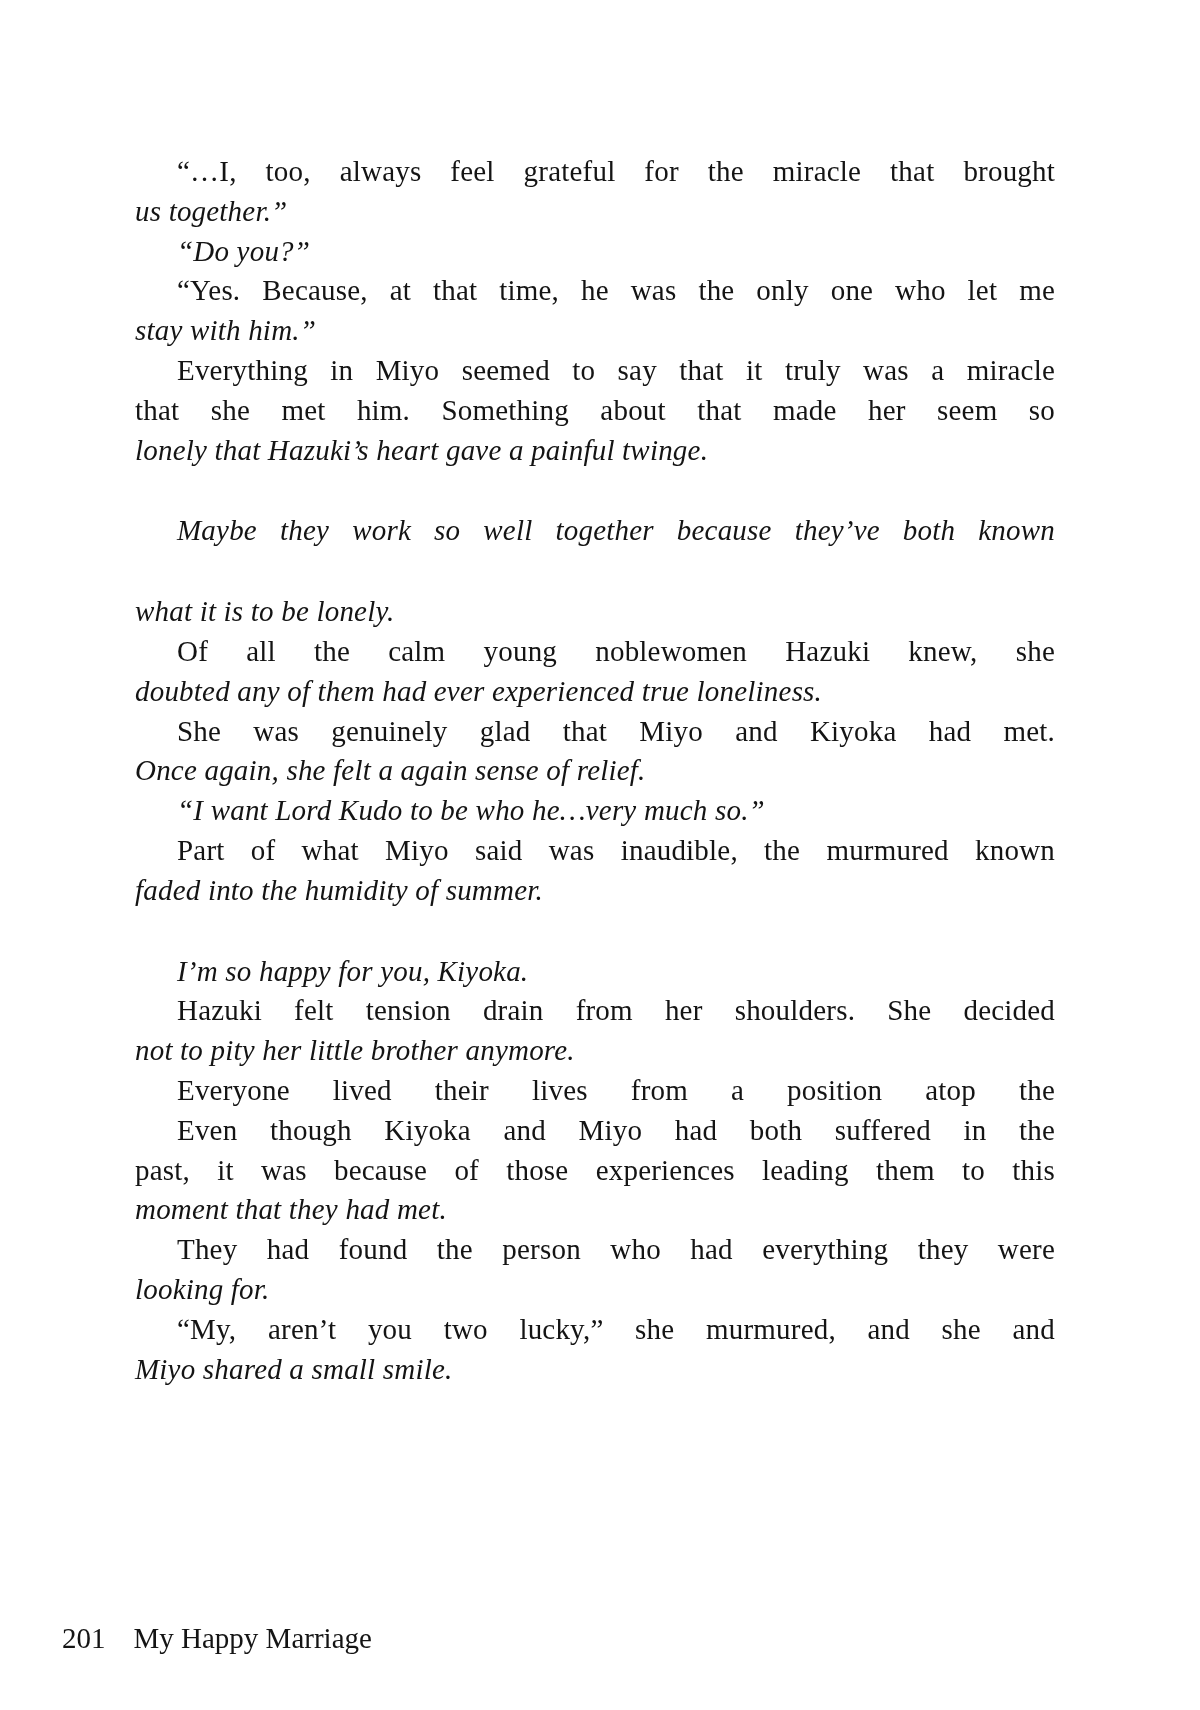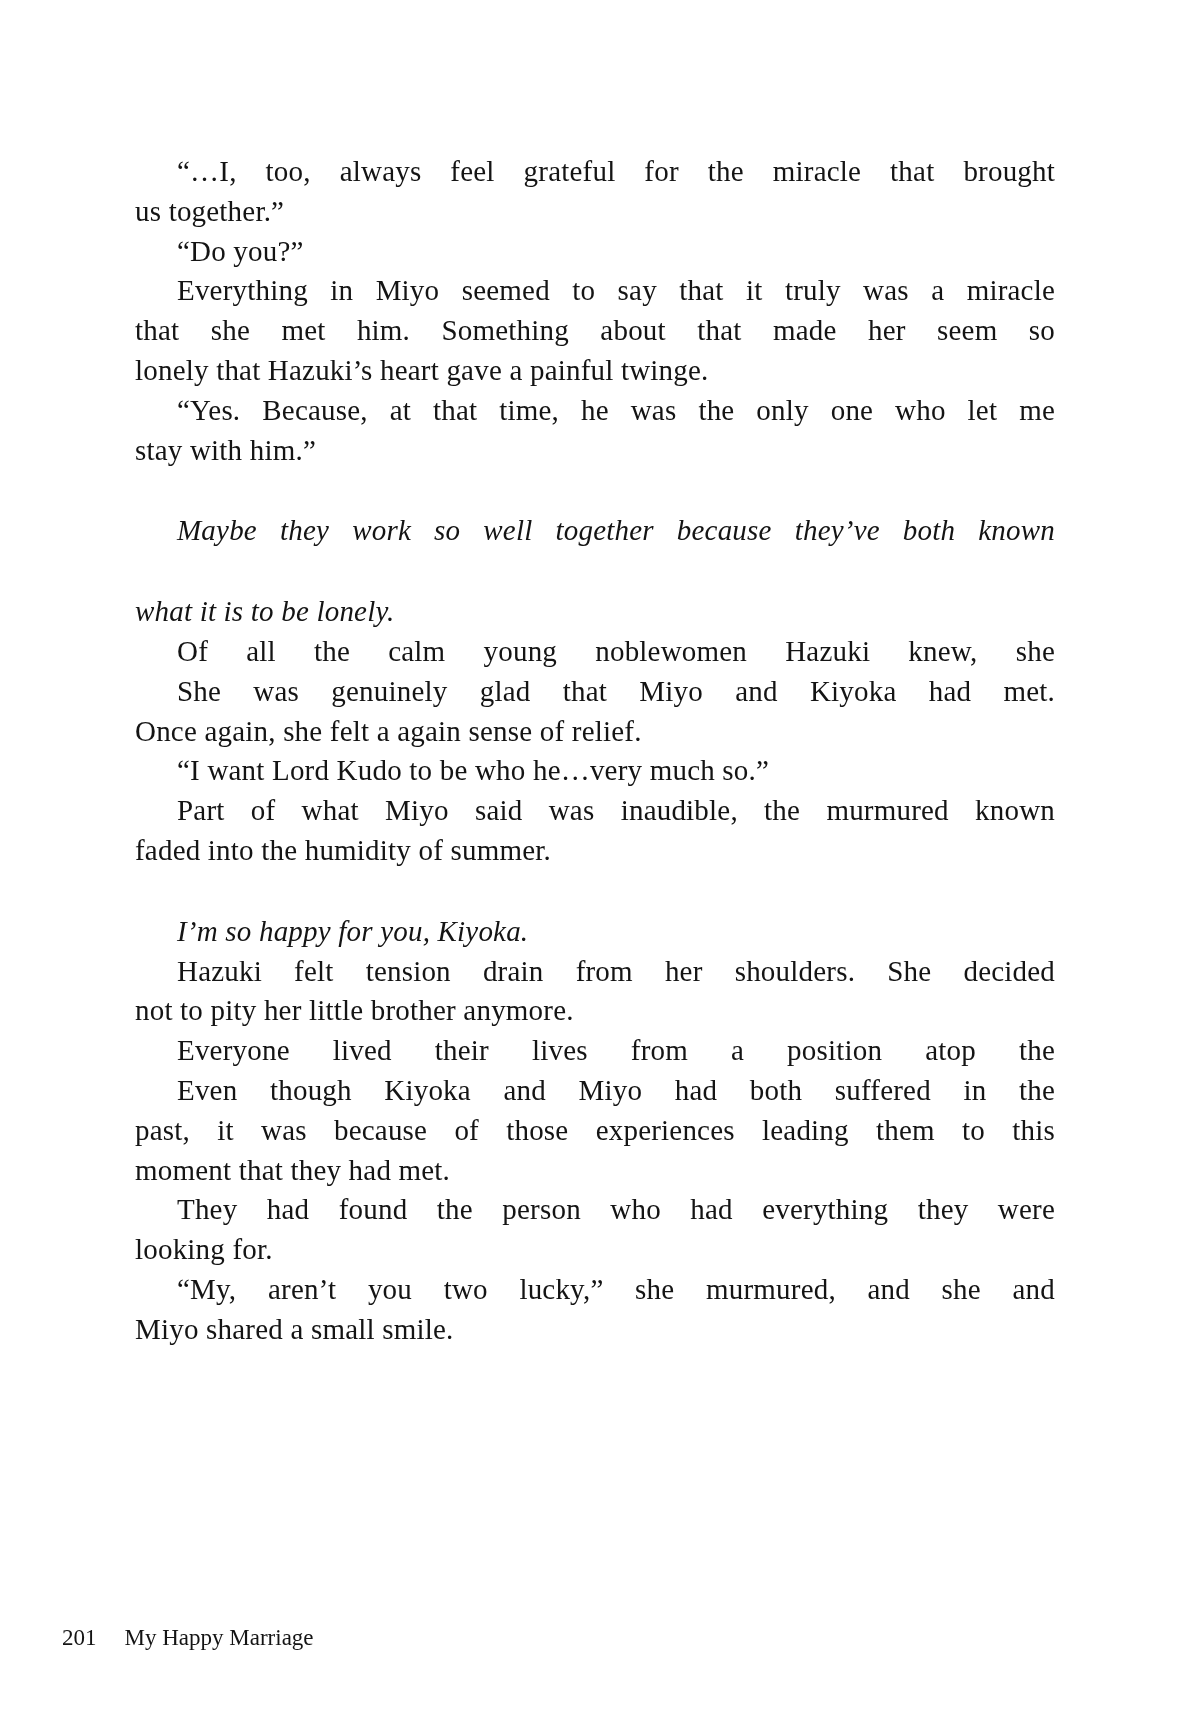--- a/index.html
+++ b/index.html
@@ -24,33 +24,34 @@
   }
   .line {
     font-size: 29px;
     line-height: 39.8px;
     text-align: justify;
     text-align-last: justify;
     letter-spacing: 0.2px;
   }
   .line.last {
     text-align-last: left;
+    font-style: italic;
   }
   .line.indent {
     text-indent: 42px;
   }
   .paragraph.italic .line {
     font-style: italic;
     margin-top: 41px;
   }
   .footer {
     position: absolute;
     left: 62px;
     top: 1618px;
-    font-size: 23px;
+    font-size: 29px;
     line-height: 40px;
     display: flex;
     align-items: baseline;
   }
   .footer .book-title {
     margin-left: 28px;
   }
 </style>
 </head>
 <body>
@@ -58,34 +59,35 @@
 <div class="page">
   <div class="text-block">
       <div class="paragraph">
         <div class="line indent">“…I, too, always feel grateful for the miracle that brought</div>
         <div class="line last">us together.”</div>
       </div>
       <div class="paragraph">
         <div class="line indent last">“Do you?”</div>
       </div>
       <div class="paragraph">
+        <div class="line indent">“Yes. Because, at that time, he was the only one who let me</div>
+        <div class="line last">stay with him.”</div>
+      </div>
+      <div class="paragraph">
         <div class="line indent">Everything in Miyo seemed to say that it truly was a miracle</div>
         <div class="line">that she met him. Something about that made her seem so</div>
         <div class="line last">lonely that Hazuki’s heart gave a painful twinge.</div>
-      </div>
-      <div class="paragraph">
-        <div class="line indent">“Yes. Because, at that time, he was the only one who let me</div>
-        <div class="line last">stay with him.”</div>
       </div>
       <div class="paragraph italic">
         <div class="line indent">Maybe they work so well together because they’ve both known</div>
         <div class="line last">what it is to be lonely.</div>
       </div>
       <div class="paragraph">
         <div class="line indent">Of all the calm young noblewomen Hazuki knew, she</div>
+        <div class="line last">doubted any of them had ever experienced true loneliness.</div>
       </div>
       <div class="paragraph">
         <div class="line indent">She was genuinely glad that Miyo and Kiyoka had met.</div>
         <div class="line last">Once again, she felt a again sense of relief.</div>
       </div>
       <div class="paragraph">
         <div class="line indent last">“I want Lord Kudo to be who he…very much so.”</div>
       </div>
       <div class="paragraph">
         <div class="line indent">Part of what Miyo said was inaudible, the murmured known</div>

